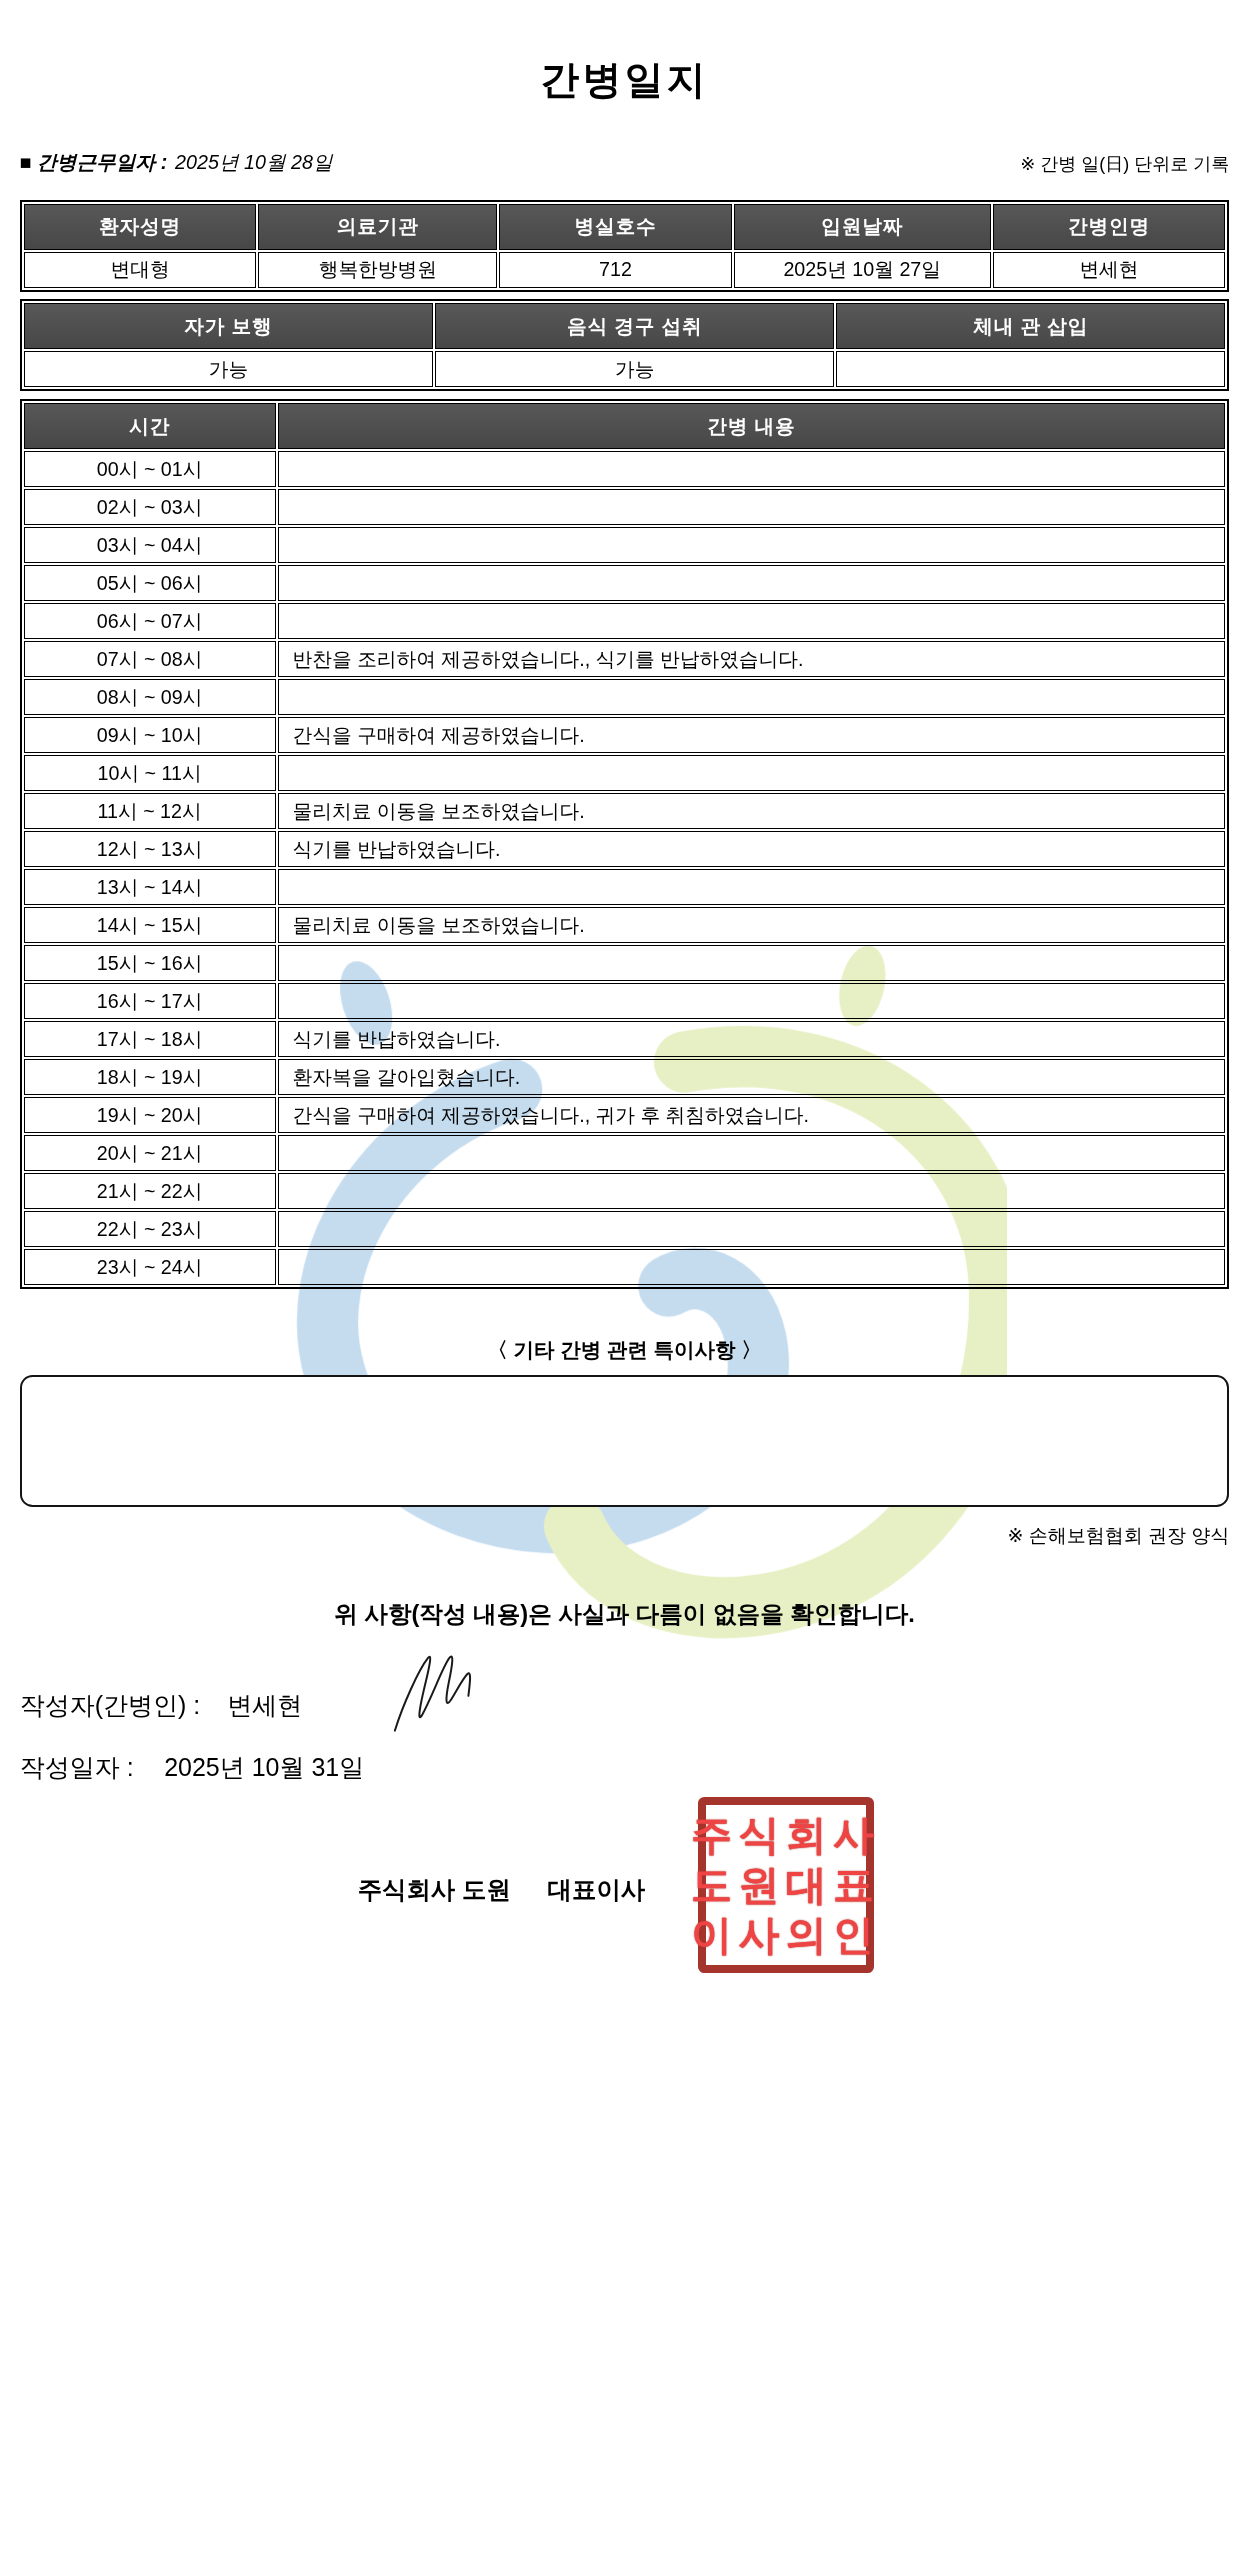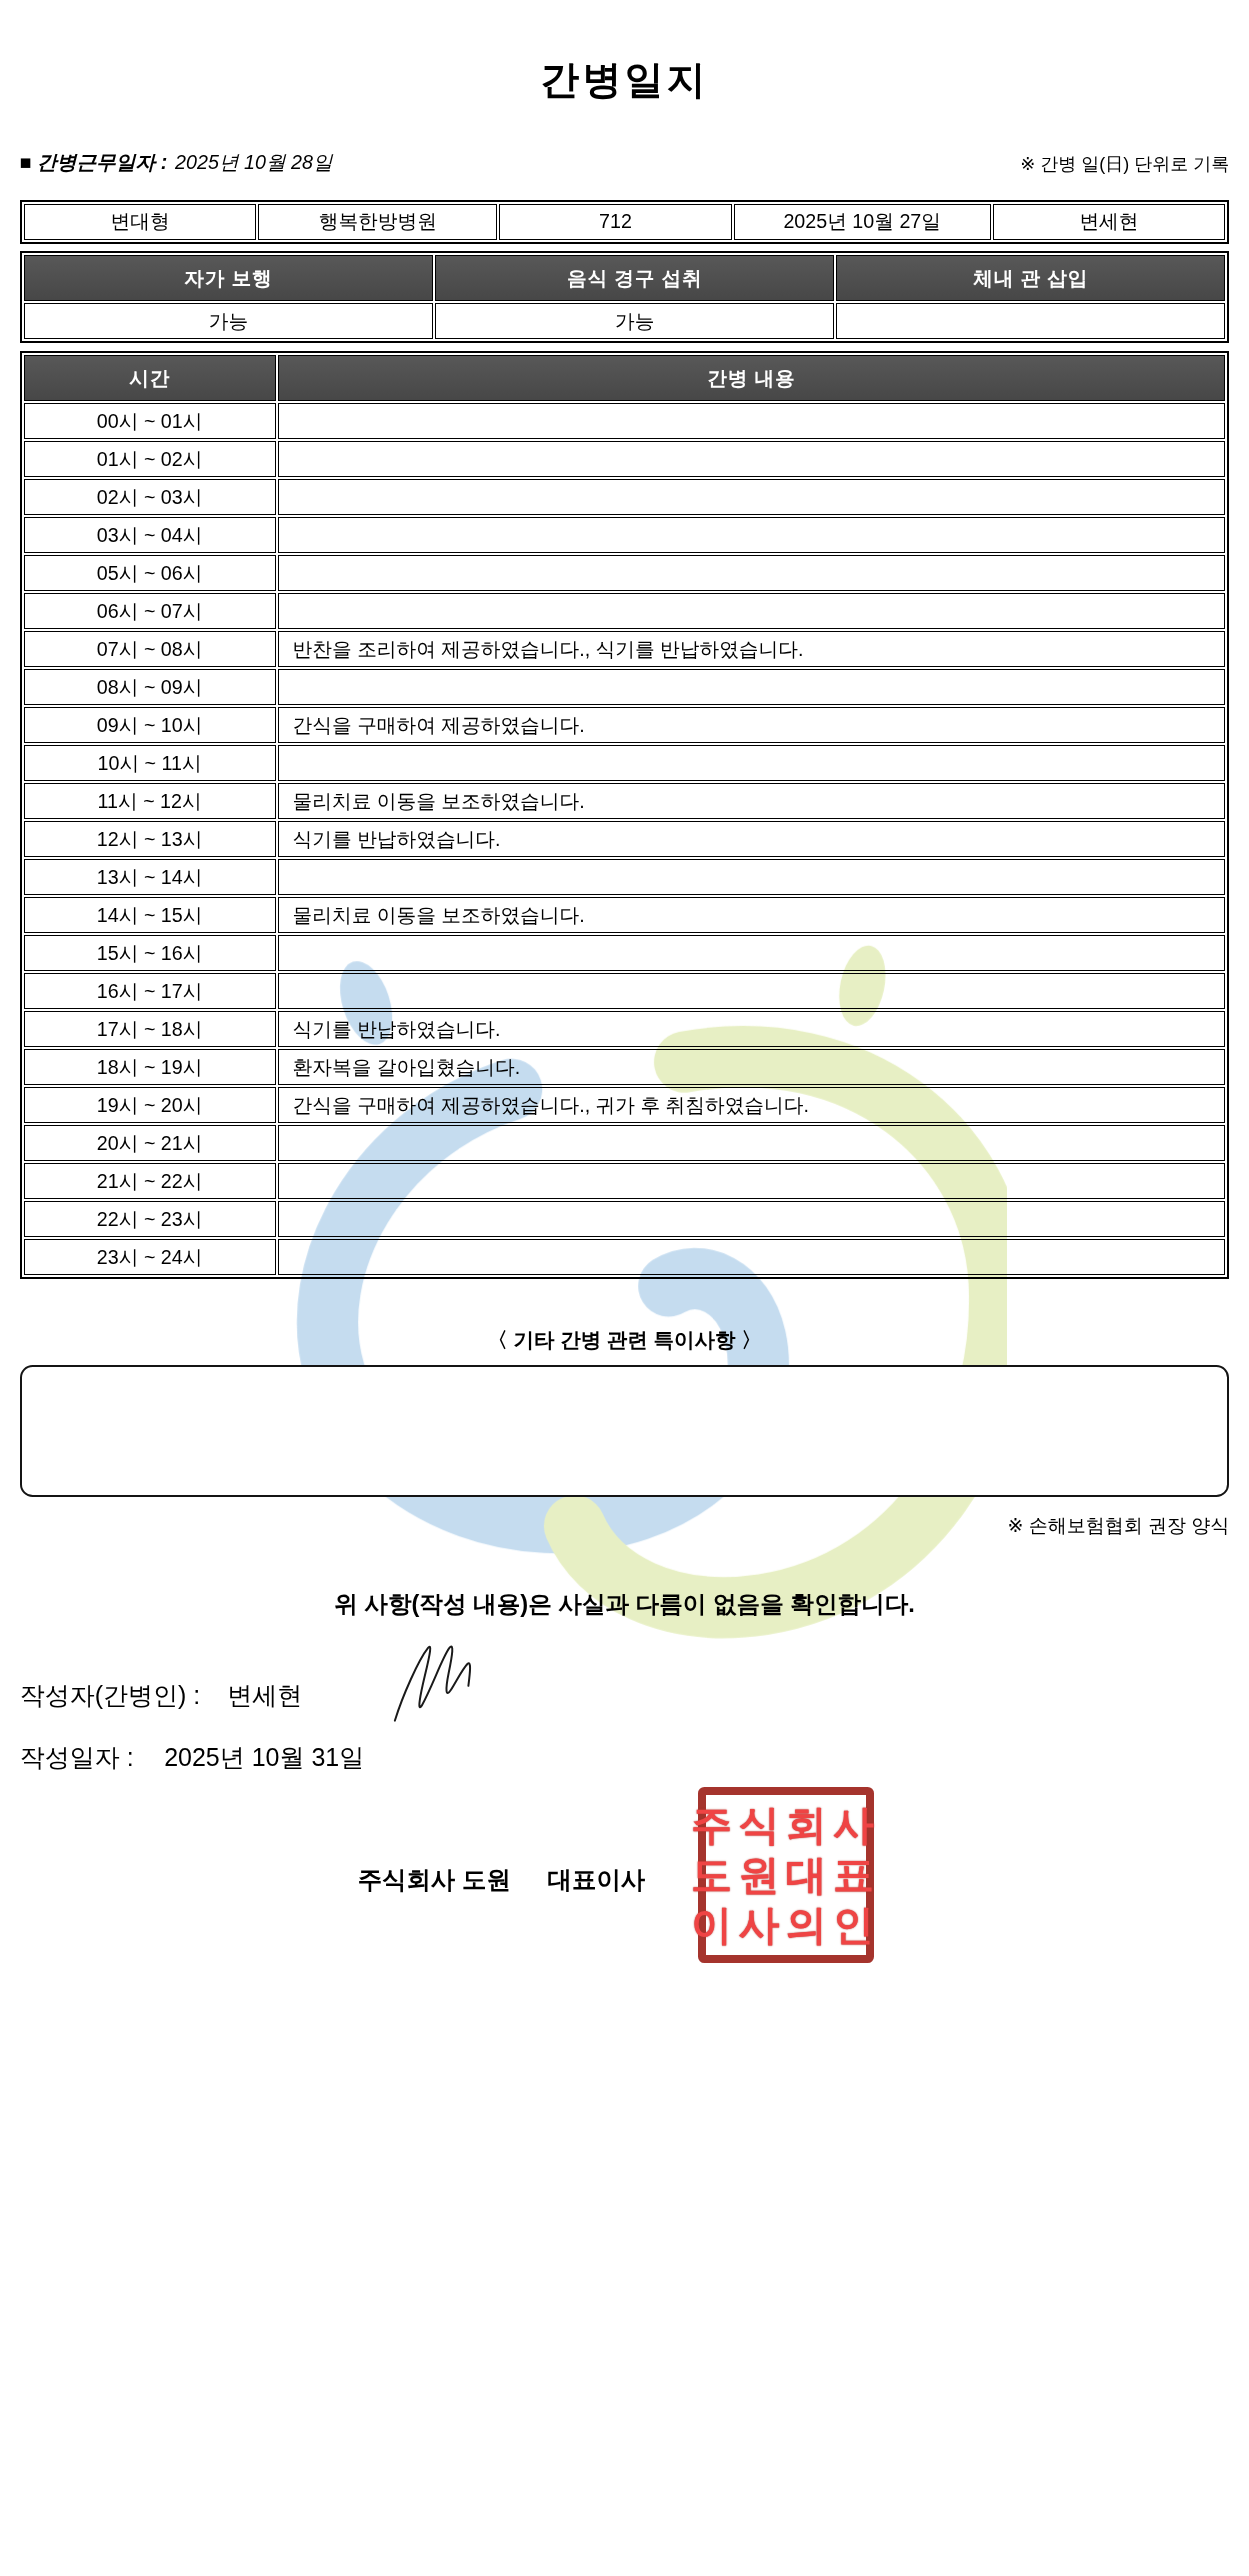--- a/index.html
+++ b/index.html
@@ -184,20 +184,27 @@
 
     <table class="grid tbl-info">
       <colgroup>
         <col style="width:19.5%">
           <col style="width:20%">
           <col style="width:19.5%">
           <col style="width:21.5%">
           <col style="width:19.5%">
       </colgroup>
       <tbody>
+          <tr>
+        <th>환자성명</th>
+        <th>의료기관</th>
+        <th>병실호수</th>
+        <th>입원날짜</th>
+        <th>간병인명</th>
+      </tr>
       <tr>
         <td>변대형</td>
         <td>행복한방병원</td>
         <td>712</td>
         <td>2025년 10월 27일</td>
         <td>변세현</td>
       </tr>
     </tbody>
       </table>
 
@@ -229,24 +236,20 @@
       <tbody>
           <tr>
         <th>시간</th>
         <th>간병 내용</th>
       </tr>
       <tr>
             <td class="time">00시 ~ 01시</td>
             <td class="content"></td>
           </tr>
       <tr>
-            <td class="time">01시 ~ 02시</td>
-            <td class="content"></td>
-          </tr>
-      <tr>
             <td class="time">02시 ~ 03시</td>
             <td class="content"></td>
           </tr>
       <tr>
             <td class="time">03시 ~ 04시</td>
             <td class="content"></td>
           </tr>
       <tr>
             <td class="time">05시 ~ 06시</td>
             <td class="content"></td>

